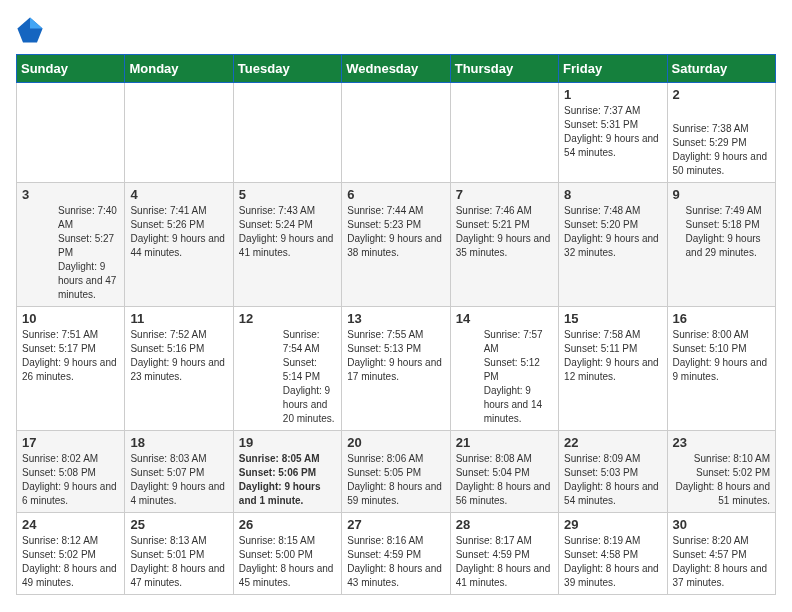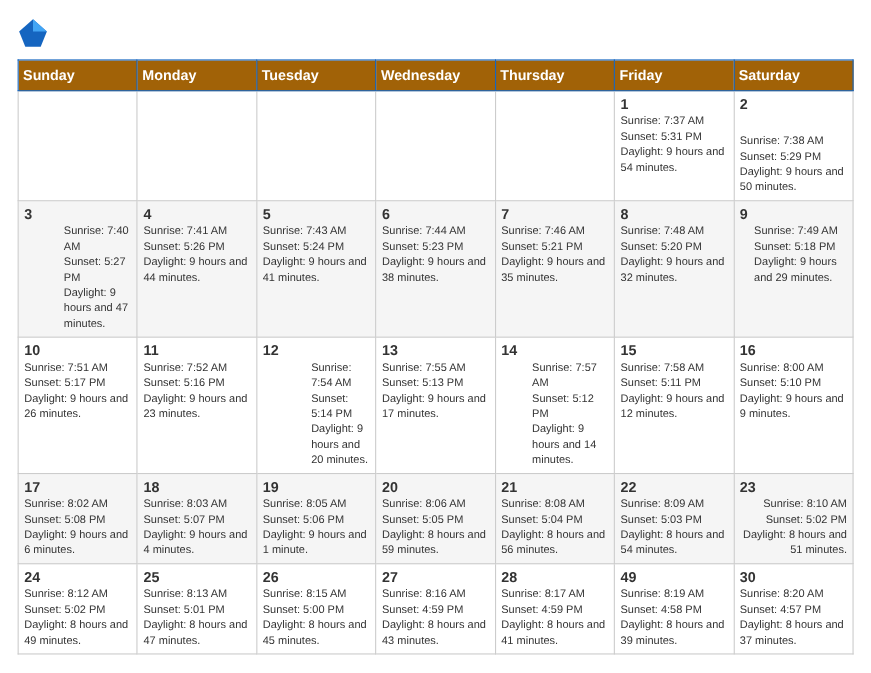--- a/index.html
+++ b/index.html
@@ -40,21 +40,21 @@
     }
     .location {
       font-size: 15px;
       color: #555;
     }
     .calendar {
       width: 100%;
       border-collapse: collapse;
     }
     .calendar th {
-      background: #a16207;
+      background: #15803d;
       color: #fff;
       font-size: 13px;
       font-weight: bold;
       padding: 6px 4px;
       text-align: left;
       border: 1px solid #1565c0;
     }
     .calendar td {
       width: calc(100% / 7);
       vertical-align: top;
@@ -234,21 +234,21 @@
 Daylight: 9 hours and 6 minutes.</div>
         </td>
         <td>
           <span class="day-number">18</span>
           <div class="day-info" style="white-space: pre-line;">Sunrise: 8:03 AM
 Sunset: 5:07 PM
 Daylight: 9 hours and 4 minutes.</div>
         </td>
         <td>
           <span class="day-number">19</span>
-          <div class="day-info" style="white-space: pre-line;">Sunrise: 8:05 AM
+          <div class="day-info" style="white-space: pre-line; font-weight: bold;">Sunrise: 8:05 AM
 Sunset: 5:06 PM
 Daylight: 9 hours and 1 minute.</div>
         </td>
         <td>
           <span class="day-number">20</span>
           <div class="day-info" style="white-space: pre-line;">Sunrise: 8:06 AM
 Sunset: 5:05 PM
 Daylight: 8 hours and 59 minutes.</div>
         </td>
         <td>
@@ -295,21 +295,21 @@
 Sunset: 4:59 PM
 Daylight: 8 hours and 43 minutes.</div>
         </td>
         <td>
           <span class="day-number">28</span>
           <div class="day-info" style="white-space: pre-line;">Sunrise: 8:17 AM
 Sunset: 4:59 PM
 Daylight: 8 hours and 41 minutes.</div>
         </td>
         <td>
-          <span class="day-number">49</span>
+          <span class="day-number">29</span>
           <div class="day-info" style="white-space: pre-line;">Sunrise: 8:19 AM
 Sunset: 4:58 PM
 Daylight: 8 hours and 39 minutes.</div>
         </td>
         <td>
           <span class="day-number">30</span>
           <div class="day-info" style="white-space: pre-line;">Sunrise: 8:20 AM
 Sunset: 4:57 PM
 Daylight: 8 hours and 37 minutes.</div>
         </td>

